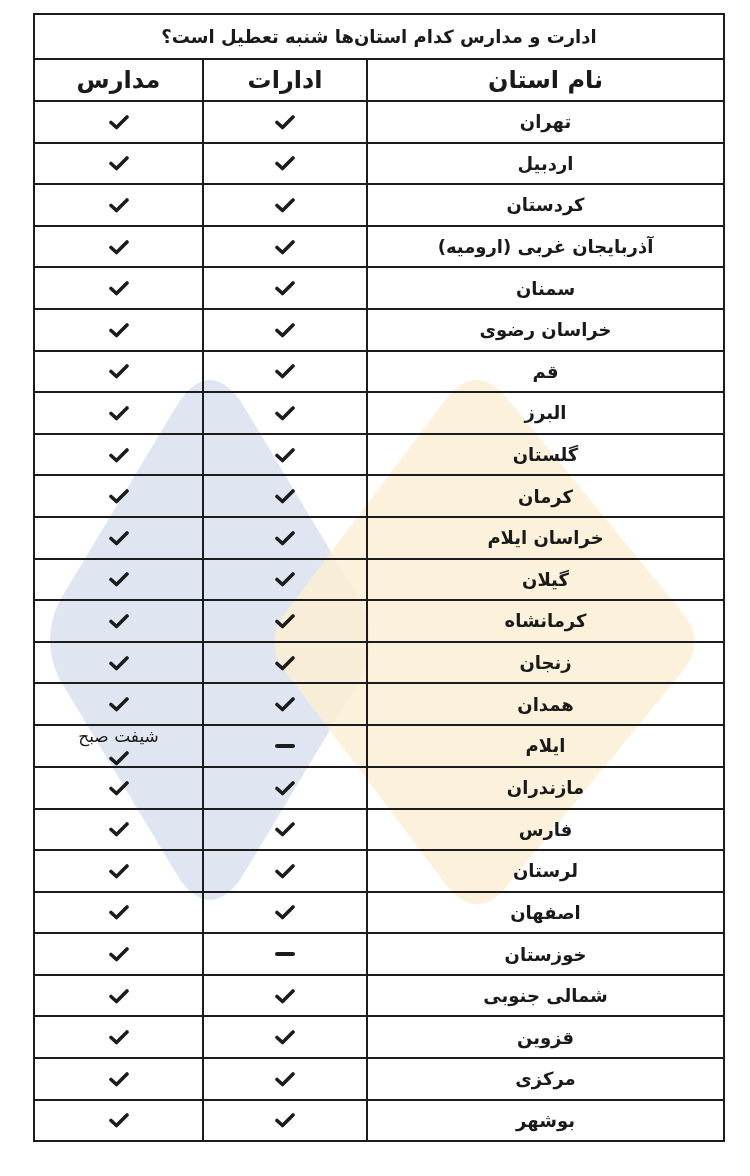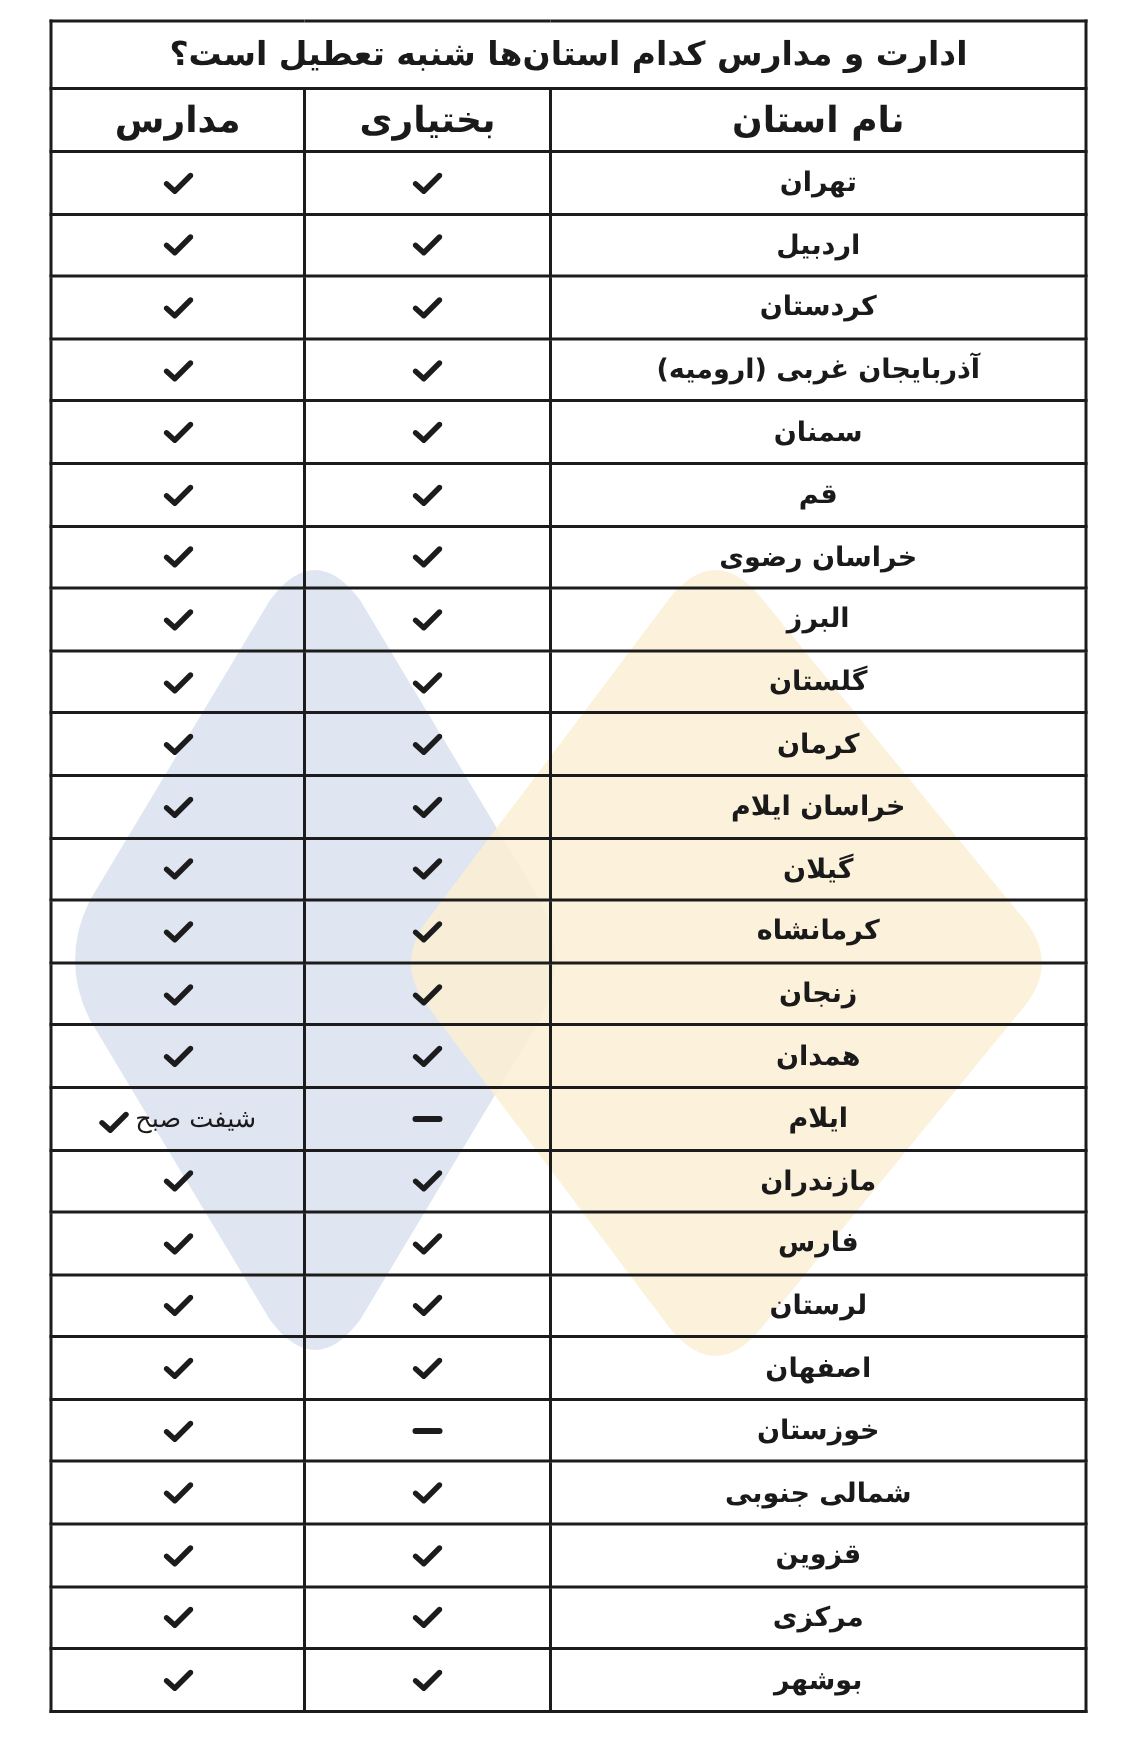--- a/index.html
+++ b/index.html
@@ -36,21 +36,21 @@
     }
     td, th {
       border: 2px solid #1c1c1c;
       text-align: center;
       vertical-align: middle;
       padding: 0;
       background: transparent;
     }
     .title-row th {
       height: 43px;
-      font-size: 22px;
+      font-size: 18px;
       font-weight: bold;
       letter-spacing: 0;
     }
     .head-row th {
       height: 40px;
       font-size: 24px;
       font-weight: bold;
     }
     col.c-name { width: 357px; }
     col.c-office { width: 164px; }
@@ -70,25 +70,26 @@
     .dash {
       display: inline-block;
       width: 20px;
       height: 4px;
       background: #1c1c1c;
       border-radius: 2px;
       vertical-align: middle;
     }
     .note {
       display: inline-flex;
-      align-items: flex-end;
+      align-items: center;
       gap: 4px;
       direction: rtl;
       font-size: 17px;
       font-weight: normal;
+      flex-direction: column;
     }
     .cell-inner {
       display: flex;
       align-items: center;
       justify-content: center;
       height: 100%;
     }
   </style>
 </head>
 <body>
@@ -106,21 +107,21 @@
       <col class="c-name">
       <col class="c-office">
       <col class="c-school">
     </colgroup>
     <thead>
       <tr class="title-row">
         <th colspan="3">ادارت و مدارس کدام استان‌ها شنبه تعطیل است؟</th>
       </tr>
       <tr class="head-row">
         <th>نام استان</th>
-        <th>بختیاری</th>
+        <th>ادارات</th>
         <th>مدارس</th>
       </tr>
     </thead>
     <tbody id="table-body">
   <tr class="data-row">
     <td>
       <span>تهران</span>
     </td>
     <td>
       <div class="cell-inner">
@@ -234,45 +235,45 @@
                 <svg width="20" height="16" viewBox="0 0 20 16">
                   <path d="M2 8.5 L7.5 13.5 L18 3" fill="none" stroke="#1c1c1c" stroke-width="3.6" stroke-linecap="round" stroke-linejoin="round"></path>
                 </svg>
               </span>
             </div>
     </td>
   </tr>
 
   <tr class="data-row">
     <td>
+      <span>خراسان رضوی</span>
+    </td>
+    <td>
+      <div class="cell-inner">
+              <span class="mark check">
+                <svg width="20" height="16" viewBox="0 0 20 16">
+                  <path d="M2 8.5 L7.5 13.5 L18 3" fill="none" stroke="#1c1c1c" stroke-width="3.6" stroke-linecap="round" stroke-linejoin="round"></path>
+                </svg>
+              </span>
+            </div>
+    </td>
+    <td>
+      <div class="cell-inner">
+              <span class="mark check">
+                <svg width="20" height="16" viewBox="0 0 20 16">
+                  <path d="M2 8.5 L7.5 13.5 L18 3" fill="none" stroke="#1c1c1c" stroke-width="3.6" stroke-linecap="round" stroke-linejoin="round"></path>
+                </svg>
+              </span>
+            </div>
+    </td>
+  </tr>
+
+  <tr class="data-row">
+    <td>
       <span>قم</span>
-    </td>
-    <td>
-      <div class="cell-inner">
-              <span class="mark check">
-                <svg width="20" height="16" viewBox="0 0 20 16">
-                  <path d="M2 8.5 L7.5 13.5 L18 3" fill="none" stroke="#1c1c1c" stroke-width="3.6" stroke-linecap="round" stroke-linejoin="round"></path>
-                </svg>
-              </span>
-            </div>
-    </td>
-    <td>
-      <div class="cell-inner">
-              <span class="mark check">
-                <svg width="20" height="16" viewBox="0 0 20 16">
-                  <path d="M2 8.5 L7.5 13.5 L18 3" fill="none" stroke="#1c1c1c" stroke-width="3.6" stroke-linecap="round" stroke-linejoin="round"></path>
-                </svg>
-              </span>
-            </div>
-    </td>
-  </tr>
-
-  <tr class="data-row">
-    <td>
-      <span>خراسان رضوی</span>
     </td>
     <td>
       <div class="cell-inner">
               <span class="mark check">
                 <svg width="20" height="16" viewBox="0 0 20 16">
                   <path d="M2 8.5 L7.5 13.5 L18 3" fill="none" stroke="#1c1c1c" stroke-width="3.6" stroke-linecap="round" stroke-linejoin="round"></path>
                 </svg>
               </span>
             </div>
     </td>

